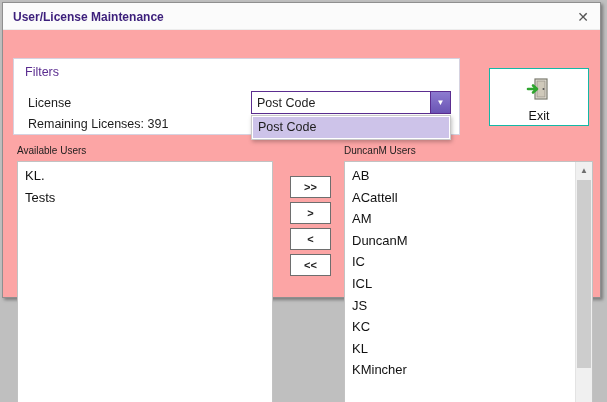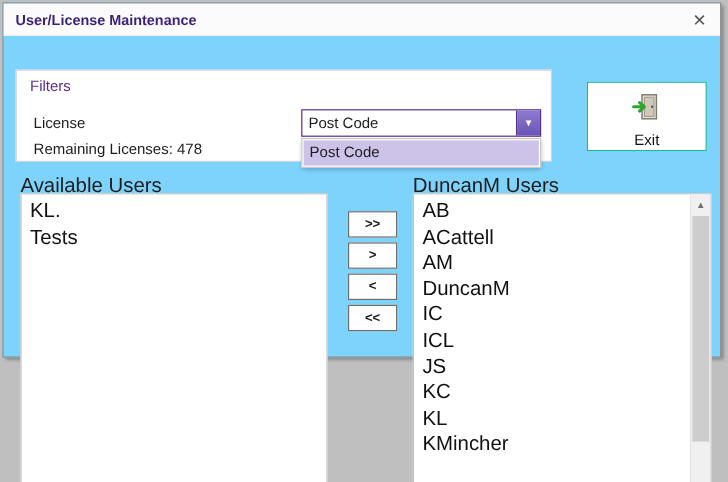--- a/index.html
+++ b/index.html
@@ -5,21 +5,21 @@
   * { margin: 0; padding: 0; box-sizing: border-box; }
   html, body {
     width: 607px; height: 402px;
     overflow: hidden;
     font-family: "Liberation Sans", "DejaVu Sans", sans-serif;
     background: #bfbfbf;
   }
   .dialog {
     position: absolute; left: 2px; top: 2px;
     width: 599px; height: 296px;
-    background: #7dd3fc;
+    background: #fca5a5;
     border: 1px solid #8f8f8f;
     box-shadow: 2px 2px 3px rgba(0,0,0,0.35);
   }
   
   .titlebar {
     position: absolute; left: 0; top: 0; right: 0; height: 27px;
     background: #fbfbfb;
     border-bottom: 1px solid #ececec;
   }
   .titlebar .title {
@@ -107,37 +107,37 @@
     text-align: center;
   }
   .exit-btn .exit-icon { display: inline-block; margin-top: 7px; }
   .exit-btn .exit-label {
     display: block; margin-top: 3px;
     font-size: 12.5px; color: #111;
   }
   
   .list-label {
     position: absolute;
-    font-size: 17px; color: #1d1d1d;
+    font-size: 10px; color: #1d1d1d;
   }
   .lbl-available { left: 14px; top: 142px; }
   .lbl-selected  { left: 341px; top: 142px; }
   .listbox {
     position: absolute; top: 158px; height: 244px;
     background: #ffffff;
     border: 1px solid #c2c2c2;
     overflow: hidden;
   }
   .listbox.available { left: 14px;  width: 256px; }
   .listbox.selected  { left: 341px; width: 249px; }
   .listbox ul { list-style: none; padding: 3px 0 0 0; }
   .listbox li {
     height: 21.6px; line-height: 21.6px;
     padding-left: 7px;
-    font-size: 17px; color: #111;
+    font-size: 13px; color: #111;
     cursor: default;
   }
   
   .scrollbar {
     position: absolute; top: 0; right: 0; bottom: 0; width: 17px;
     background: #f0f0f0;
     border-left: 1px solid #e3e3e3;
   }
   .scroll-up {
     position: absolute; top: 0; left: 0; right: 0; height: 17px;
@@ -174,21 +174,21 @@
 
   <div class="titlebar">
     <span class="title">User/License Maintenance</span>
     <span class="close-btn">✕</span>
   </div>
 
 
   <div class="filters-box"></div>
   <span class="filters-label">Filters</span>
   <span class="license-label">License</span>
-  <span class="remaining-label">Remaining Licenses: 478</span>
+  <span class="remaining-label">Remaining Licenses: 391</span>
 
   <div class="combo">
     <span class="combo-value">Post Code</span>
     <span class="combo-btn">▼</span>
   </div>
 
   <div class="combo-list">
     <div class="combo-option">Post Code</div>
   </div>
 

